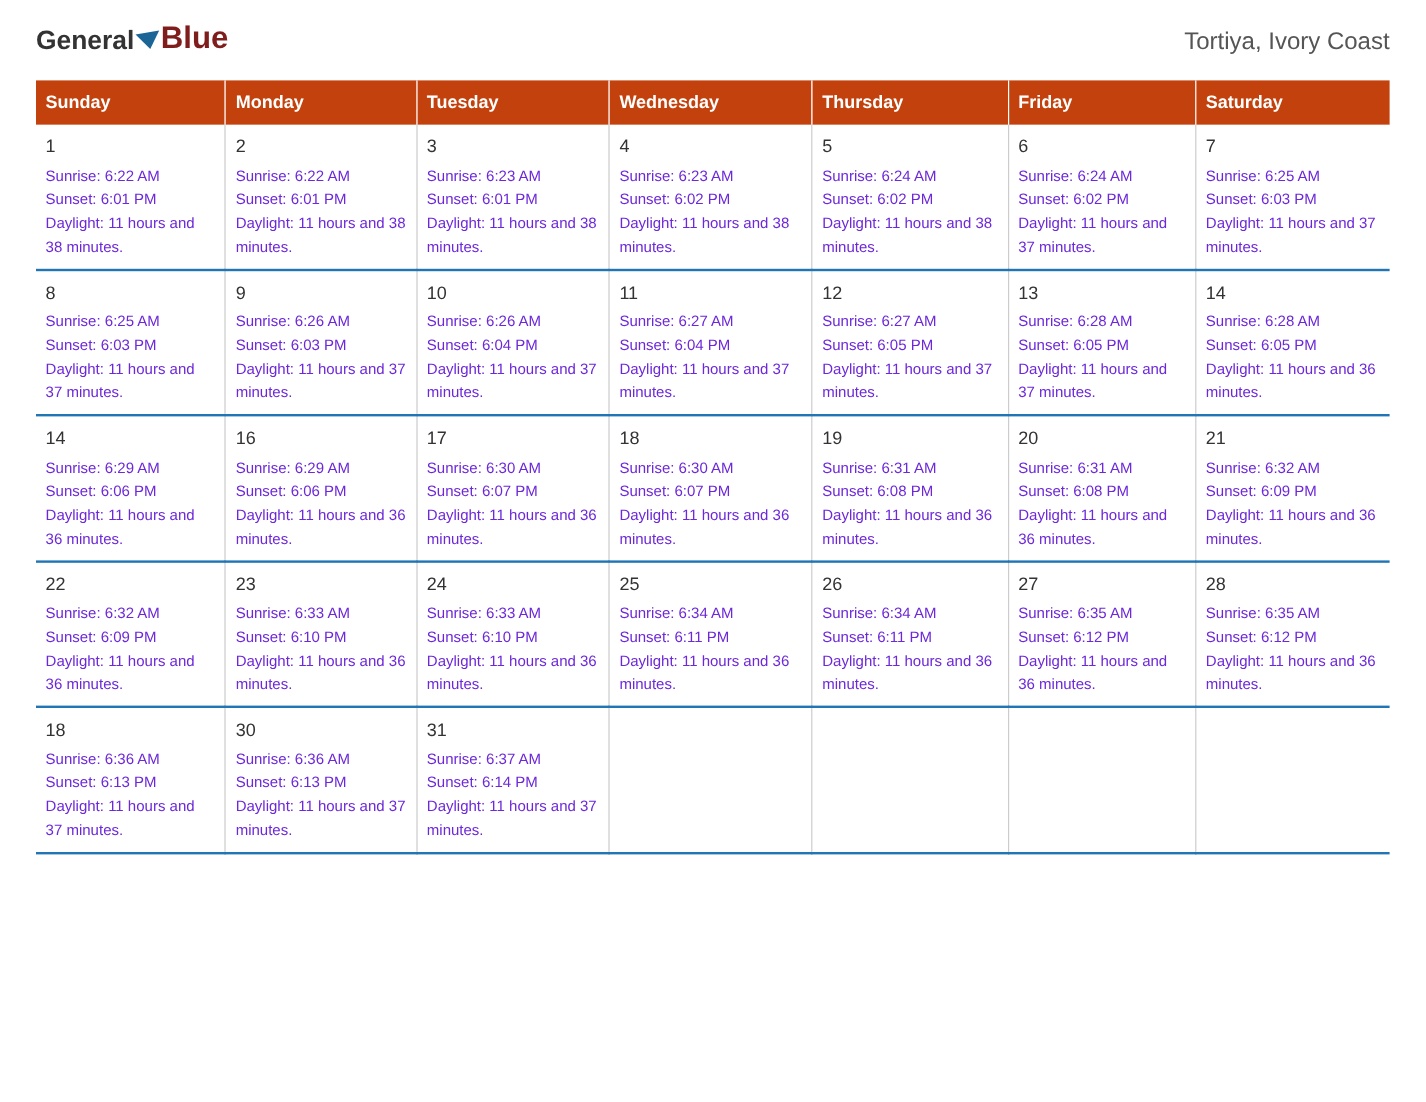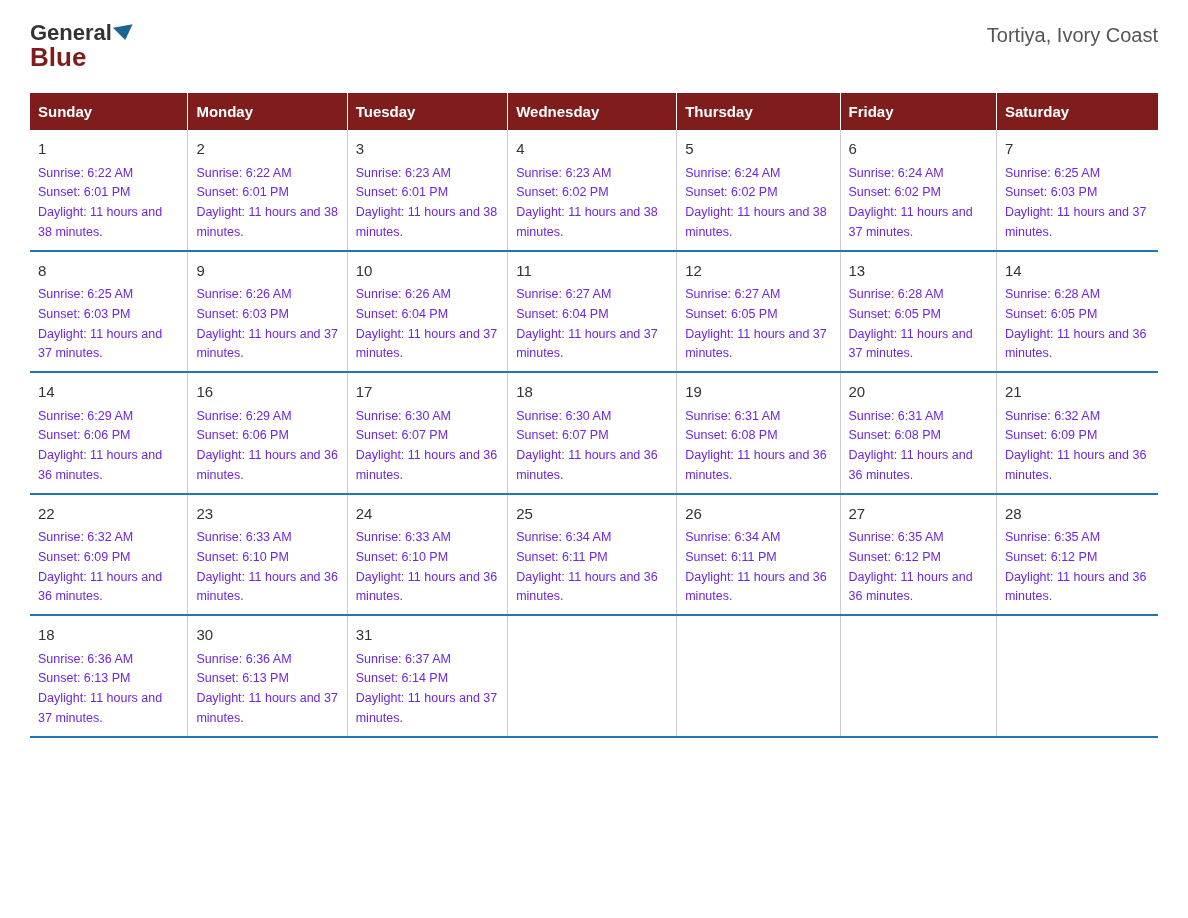--- a/index.html
+++ b/index.html
@@ -10,22 +10,22 @@
       color: #333;
     }
     .header {
       display: flex;
       justify-content: space-between;
       align-items: flex-start;
       margin-bottom: 20px;
     }
     .logo {
       display: flex;
-      flex-direction: column;
-      align-items: flex-start;
+      flex-direction: row;
+      align-items: flex-end;
     }
     .logo-top {
       display: flex;
       align-items: center;
       font-size: 22px;
       font-weight: bold;
       color: #333;
     }
     .logo-arrow {
       display: inline-block;
@@ -55,21 +55,21 @@
       font-size: 20px;
       font-weight: normal;
       color: #555;
       margin-top: 4px;
     }
     table {
       width: 100%;
       border-collapse: collapse;
     }
     thead tr th {
-      background-color: #7f1d1d;
+      background-color: #c2410c;
       color: #fff;
       padding: 10px 8px;
       text-align: left;
       font-size: 15px;
       border-right: 1px solid #fff;
     }
     thead tr th:last-child {
       border-right: none;
     }
     tbody tr {

